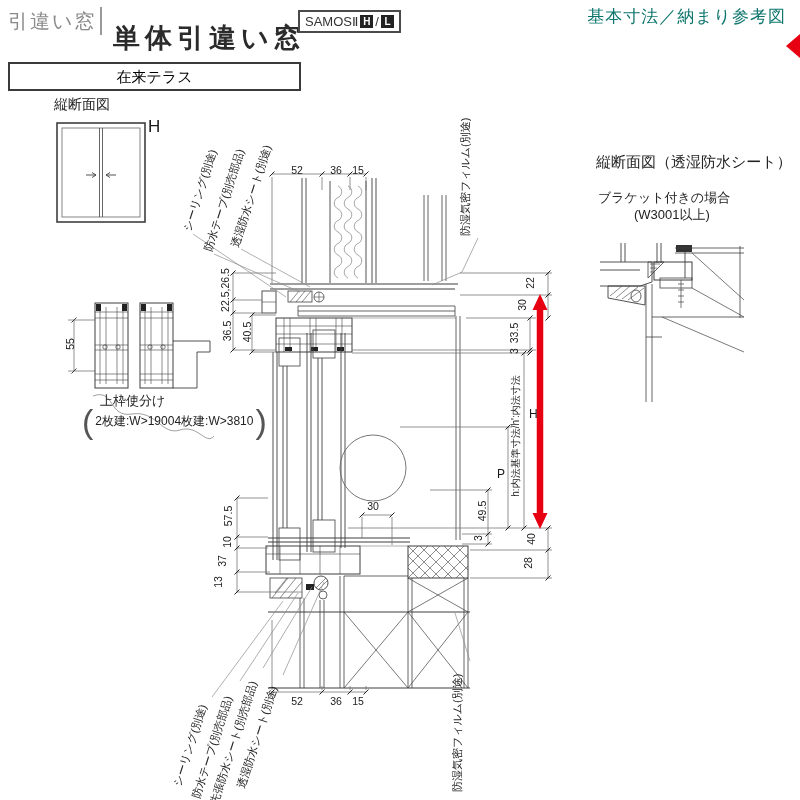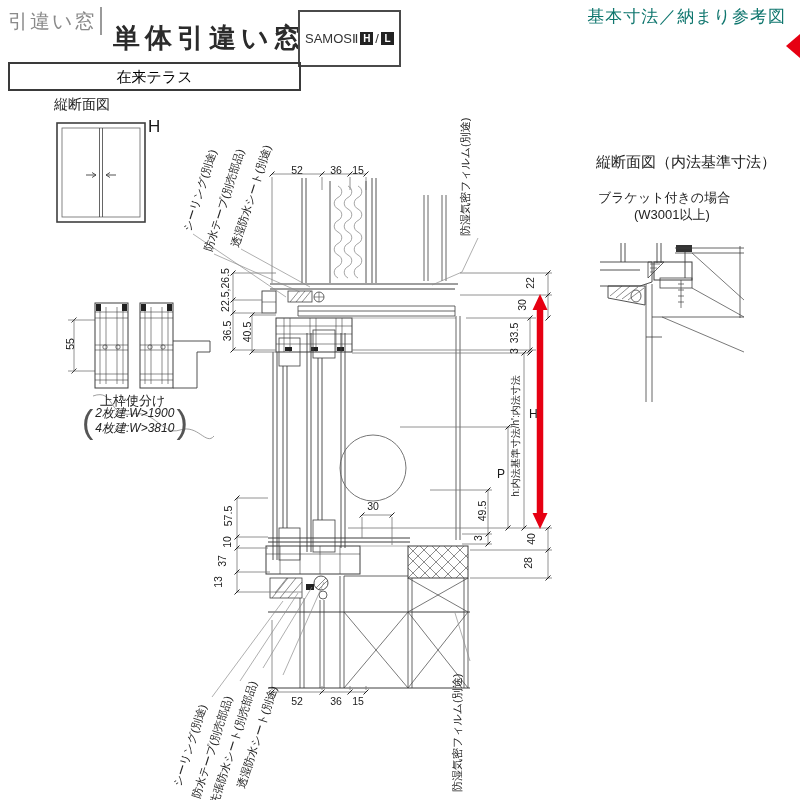--- a/index.html
+++ b/index.html
@@ -8,33 +8,33 @@
   .lbl{position:absolute;font-size:10.5px;line-height:14px;color:#1a1a1a;text-align:center;}
   .rot{transform:rotate(-90deg);}
   .diag{position:absolute;font-size:11px;line-height:14px;white-space:nowrap;color:#222;
         transform-origin:0 100%;transform:rotate(-72deg);}
   .vert{position:absolute;font-size:11px;line-height:14px;white-space:nowrap;color:#222;
         transform-origin:0 100%;transform:rotate(-90deg);}
   .hdr-cat{position:absolute;left:8px;top:8px;font-size:20px;color:#8a8a8a;letter-spacing:2px;}
   .hdr-div{position:absolute;left:100px;top:7px;height:28px;border-left:2px solid #9a9a9a;}
   .hdr-title{position:absolute;left:113px;top:1px;font-size:27px;font-weight:bold;color:#2b2b2b;letter-spacing:5px;margin-top:19px;}
   .badge{position:absolute;left:298px;top:10px;display:flex;align-items:center;gap:2px;
-         border:2px solid #4a4a4a;padding:18px 5px;font-size:13px;color:#333;height:17px;}
+         border:2px solid #4a4a4a;padding:1px 5px;font-size:13px;color:#333;height:17px;}
   .badge .sq{display:inline-block;width:13px;height:13px;background:#222;color:#fff;
              font-size:10px;font-weight:bold;text-align:center;line-height:13px;}
   .hdr-right{position:absolute;right:14px;top:5px;font-size:17px;color:#0f766e;letter-spacing:1px;}
   .corner-tri{position:absolute;right:0;top:34px;width:0;height:0;border-style:solid;
               border-width:12px 14px 12px 0;border-color:transparent #e60012 transparent transparent;}
   .section-box{position:absolute;left:8px;top:62px;width:289px;height:25px;border:2px solid #3a3a3a;
                font-size:15px;text-align:center;line-height:25px;color:#000000;}
   .cap{position:absolute;font-size:14px;color:#222;}
   .note{position:absolute;font-size:13px;color:#222;}
   .paren{font-size:34px;color:#555;font-weight:200;line-height:30px;}
   .rail-rows{position:absolute;left:82px;top:406px;display:flex;align-items:center;}
-  .rail-rows .col{display:flex;flex-direction:column;font-size:12px;line-height:15px;color:#222;padding:0 2px;font-style:italic;}
+  .rail-rows .col{display:flex;flex-direction:row;font-size:12px;line-height:15px;color:#222;padding:0 2px;}
   svg{position:absolute;left:0;top:0;}
 </style>
 </head>
 <body>
 
 <div class="hdr-cat">引違い窓</div>
 <div class="hdr-div"></div>
 <div class="hdr-title">単体引違い窓</div>
 <div class="badge">
   <span>SAMOSⅡ</span>
@@ -249,15 +249,15 @@
 <div class="diag" style="left:214px;top:239px;">防水テープ(別売部品)</div>
 <div class="diag" style="left:241px;top:235px;">透湿防水シート(別途)</div>
 <div class="vert" style="left:472px;top:222px;">防湿気密フィルム(別途)</div>
 
 <div class="diag" style="left:183px;top:774px;">シーリング(別途)</div>
 <div class="diag" style="left:202px;top:786px;">防水テープ(別売部品)</div>
 <div class="diag" style="left:220px;top:792px;">先張防水シート(別売部品)</div>
 <div class="diag" style="left:247px;top:776px;">透湿防水シート(別途)</div>
 <div class="vert" style="left:464px;top:778px;">防湿気密フィルム(別途)</div>
 
-<div class="cap" style="left:596px;top:153px;font-size:15px;">縦断面図（内法基準寸法）</div>
+<div class="cap" style="left:596px;top:153px;font-size:15px;">縦断面図（透湿防水シート）</div>
 <div class="note" style="left:598px;top:189px;">ブラケット付きの場合</div>
 <div class="note" style="left:598px;top:206px;margin-left:36px;">(W3001以上)</div>
 
 </body></html>

